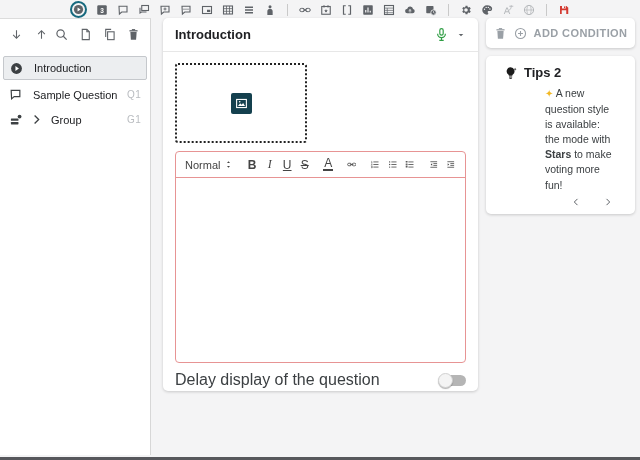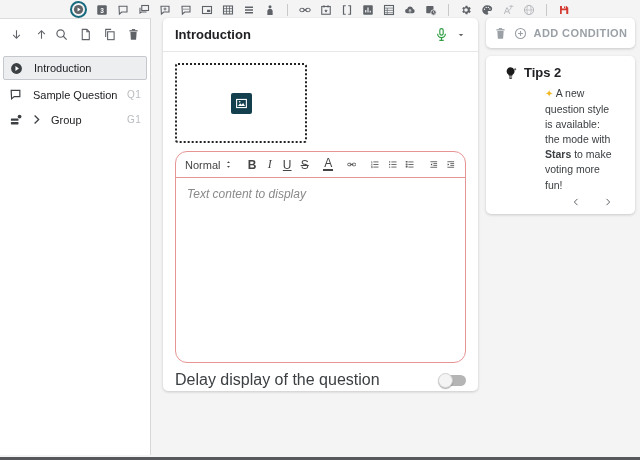--- a/index.html
+++ b/index.html
@@ -44,21 +44,21 @@
   .head-right{margin-left:auto;display:flex;align-items:center;gap:7px;}
   .mic{width:15px;height:15px;color:#2f9e44;cursor:pointer;}
   .caret{width:10px;height:10px;color:#5f6368;cursor:pointer;}
   .main-body{padding:11px 12px;position:relative;}
   .dropzone{width:128px;height:76px;border:2px dotted #222;border-radius:3px;
             display:flex;align-items:center;justify-content:center;}
   .img-btn{width:21px;height:21px;background:#14404e;border-radius:2px;display:flex;
            align-items:center;justify-content:center;cursor:pointer;}
   .img-btn .i{width:13px;height:13px;color:#fff;}
 
-  .editor{margin-top:8px;border:1px solid #e79494;border-radius:12px;height:212px;
+  .editor{margin-top:8px;border:1px solid #e79494;border-radius:4px;height:212px;
           display:flex;flex-direction:column;box-sizing:border-box;}
   .ed-toolbar{height:25px;flex:none;display:flex;align-items:center;padding:0 9px;
               border-bottom:1px solid #e79494;color:#444;}
   .ed-fmt{display:flex;align-items:center;gap:4px;font-size:11px;color:#444;cursor:pointer;}
   .ed-fmt .i{width:9px;height:9px;color:#444;}
   .ed-btn{font-size:12px;width:13px;text-align:center;cursor:pointer;color:#444;}
   .ed-btn.b{font-weight:bold;}
   .ed-btn.it{font-style:italic;font-family:"Liberation Serif",serif;}
   .ed-btn.u{text-decoration:underline;}
   .ed-btn.s{text-decoration:line-through;}
@@ -403,21 +403,20 @@
               <path d="M8 9L4.2 12 8 15z" fill="currentColor"></path>
             </svg>
           </span>
         <span class="i ed-ic gap-s">
             <svg viewBox="0 0 24 24" xmlns="http://www.w3.org/2000/svg">
               <path d="M3.5 5h17M11 9.7h9.5M11 14.3h9.5M3.5 19h17" stroke="currentColor" stroke-width="2"></path>
               <path d="M4.2 9L8 12l-3.8 3z" fill="currentColor"></path>
             </svg>
           </span>
       </div>
-      <div class="ed-content">Text content to display</div>
     </div>
     <div class="delay-row">
       <span class="delay-label">Delay display of the question</span>
       <span class="switch">
         <span class="track"></span>
         <span class="knob"></span>
       </span>
     </div>
   </div>
 </div>

